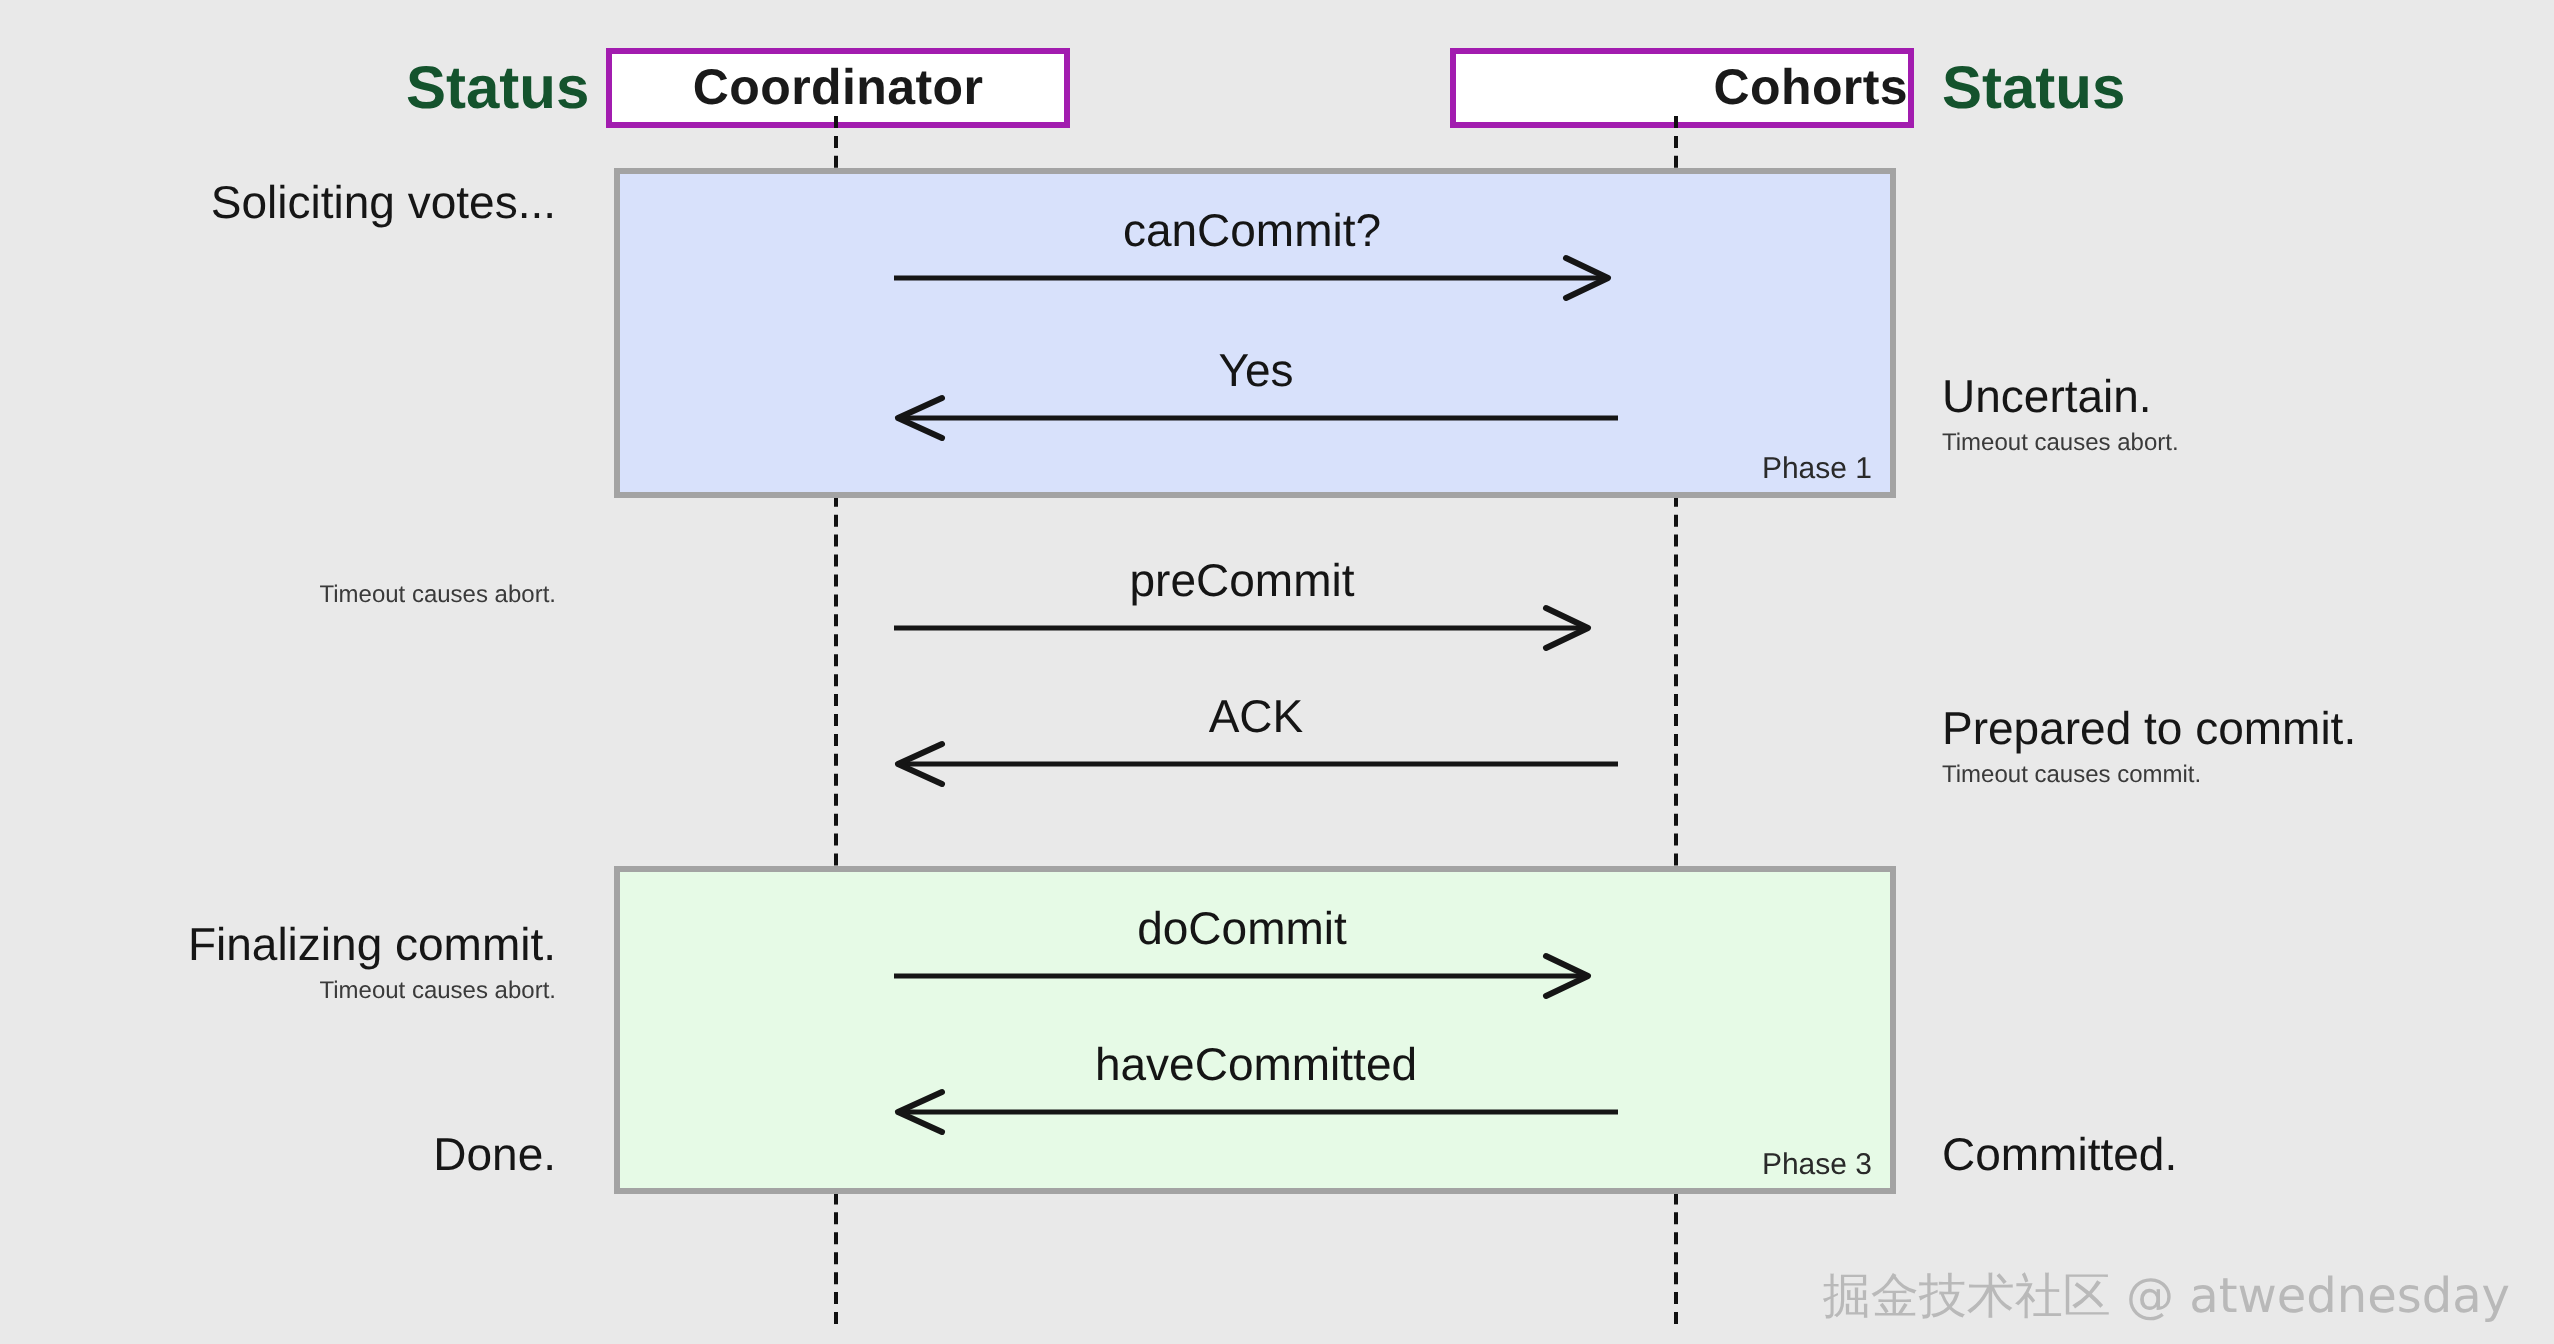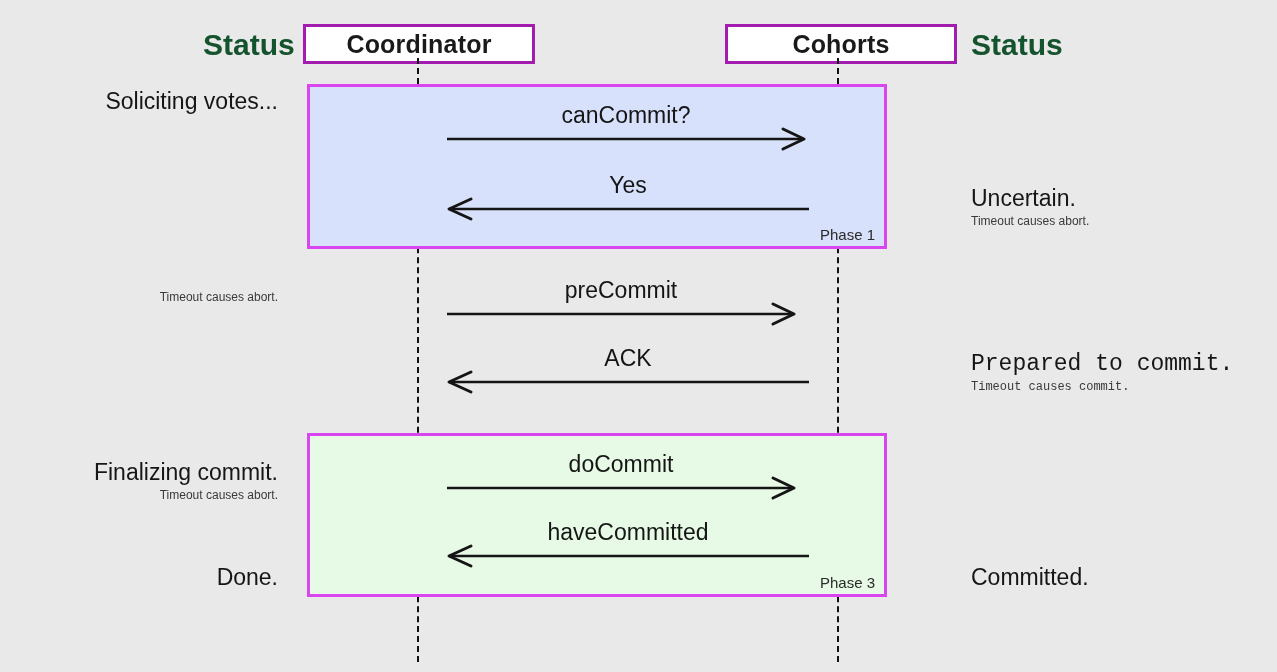--- a/index.html
+++ b/index.html
@@ -28,21 +28,21 @@
     border: 3px solid #a21caf;
     display: flex;
     align-items: center;
     justify-content: center;
     font-size: 25px;
     font-weight: 700;
     letter-spacing: .2px;
     color: #1a1a1a;
   }
   #role-coordinator { left: 303px; top: 24px; width: 226px; height: 34px; }
-  #role-cohorts     { left: 725px; top: 24px; width: 226px; height: 34px; }
+  #role-cohorts     { left: 725px; top: 24px; width: 226px; height: 34px; justify-content: flex-end; }
 
   .status-head {
     position: absolute;
     font-size: 30px;
     font-weight: 700;
     color: #14532d;
   }
   #status-head-left  { left: 203px; top: 28px; }
   #status-head-right { left: 971px; top: 28px; }
 
@@ -54,22 +54,22 @@
     width: 0;
     border-left: 2px dashed #111;
   }
   #lifeline-coordinator { left: 417px; }
   #lifeline-cohorts     { left: 837px; }
 
   
   .phase-box {
     position: absolute;
     left: 307px;
-    width: 580px;
-    border: 3px solid #d946ef;
+    width: 641px;
+    border: 3px solid #a3a3a3;
     box-sizing: border-box;
   }
   #phase-box-1 { top: 84px;  height: 165px; background: #d8e1fb; }
   #phase-box-2 { top: 268px; height: 145px; background: #fcfbd2; }
   #phase-box-3 { top: 433px; height: 164px; background: #e6fae6; }
 
   .phase-label {
     position: absolute;
     right: 9px;
     bottom: 3px;
@@ -129,21 +129,21 @@
   }
   .side-left  { text-align: right; right: 0; }
   .side-right { text-align: left;  left: 0;  }
 
   #left-status-0  { left: 0;   top: 88px;  width: 278px; }
   #left-status-1  { left: 0;   top: 287px; width: 278px; }
   #left-status-2  { left: 0;   top: 459px; width: 278px; }
   #left-status-3  { left: 0;   top: 564px; width: 278px; }
 
   #right-status-0 { left: 971px; top: 185px; }
-  #right-status-1 { left: 971px; top: 351px; font-family: Liberation Mono, monospace; }
+  #right-status-1 { left: 971px; top: 351px; }
   #right-status-2 { left: 971px; top: 564px; }
 
   
   #watermark {
     position: absolute;
     right: 22px;
     bottom: 8px;
     font-size: 24px;
     color: #b9b9b9;
     white-space: nowrap;
@@ -256,14 +256,15 @@
     <div class="secondary">Timeout causes abort.</div>
   </div>
   <div class="side-status side-right" id="right-status-1">
     <div class="primary">Prepared to commit.</div>
     <div class="secondary">Timeout causes commit.</div>
   </div>
   <div class="side-status side-right" id="right-status-2">
     <div class="primary">Committed.</div>
   </div>
 
+  <div id="watermark">掘金技术社区 @ atwednesday</div>
 
 </div>
 
 </body></html>

